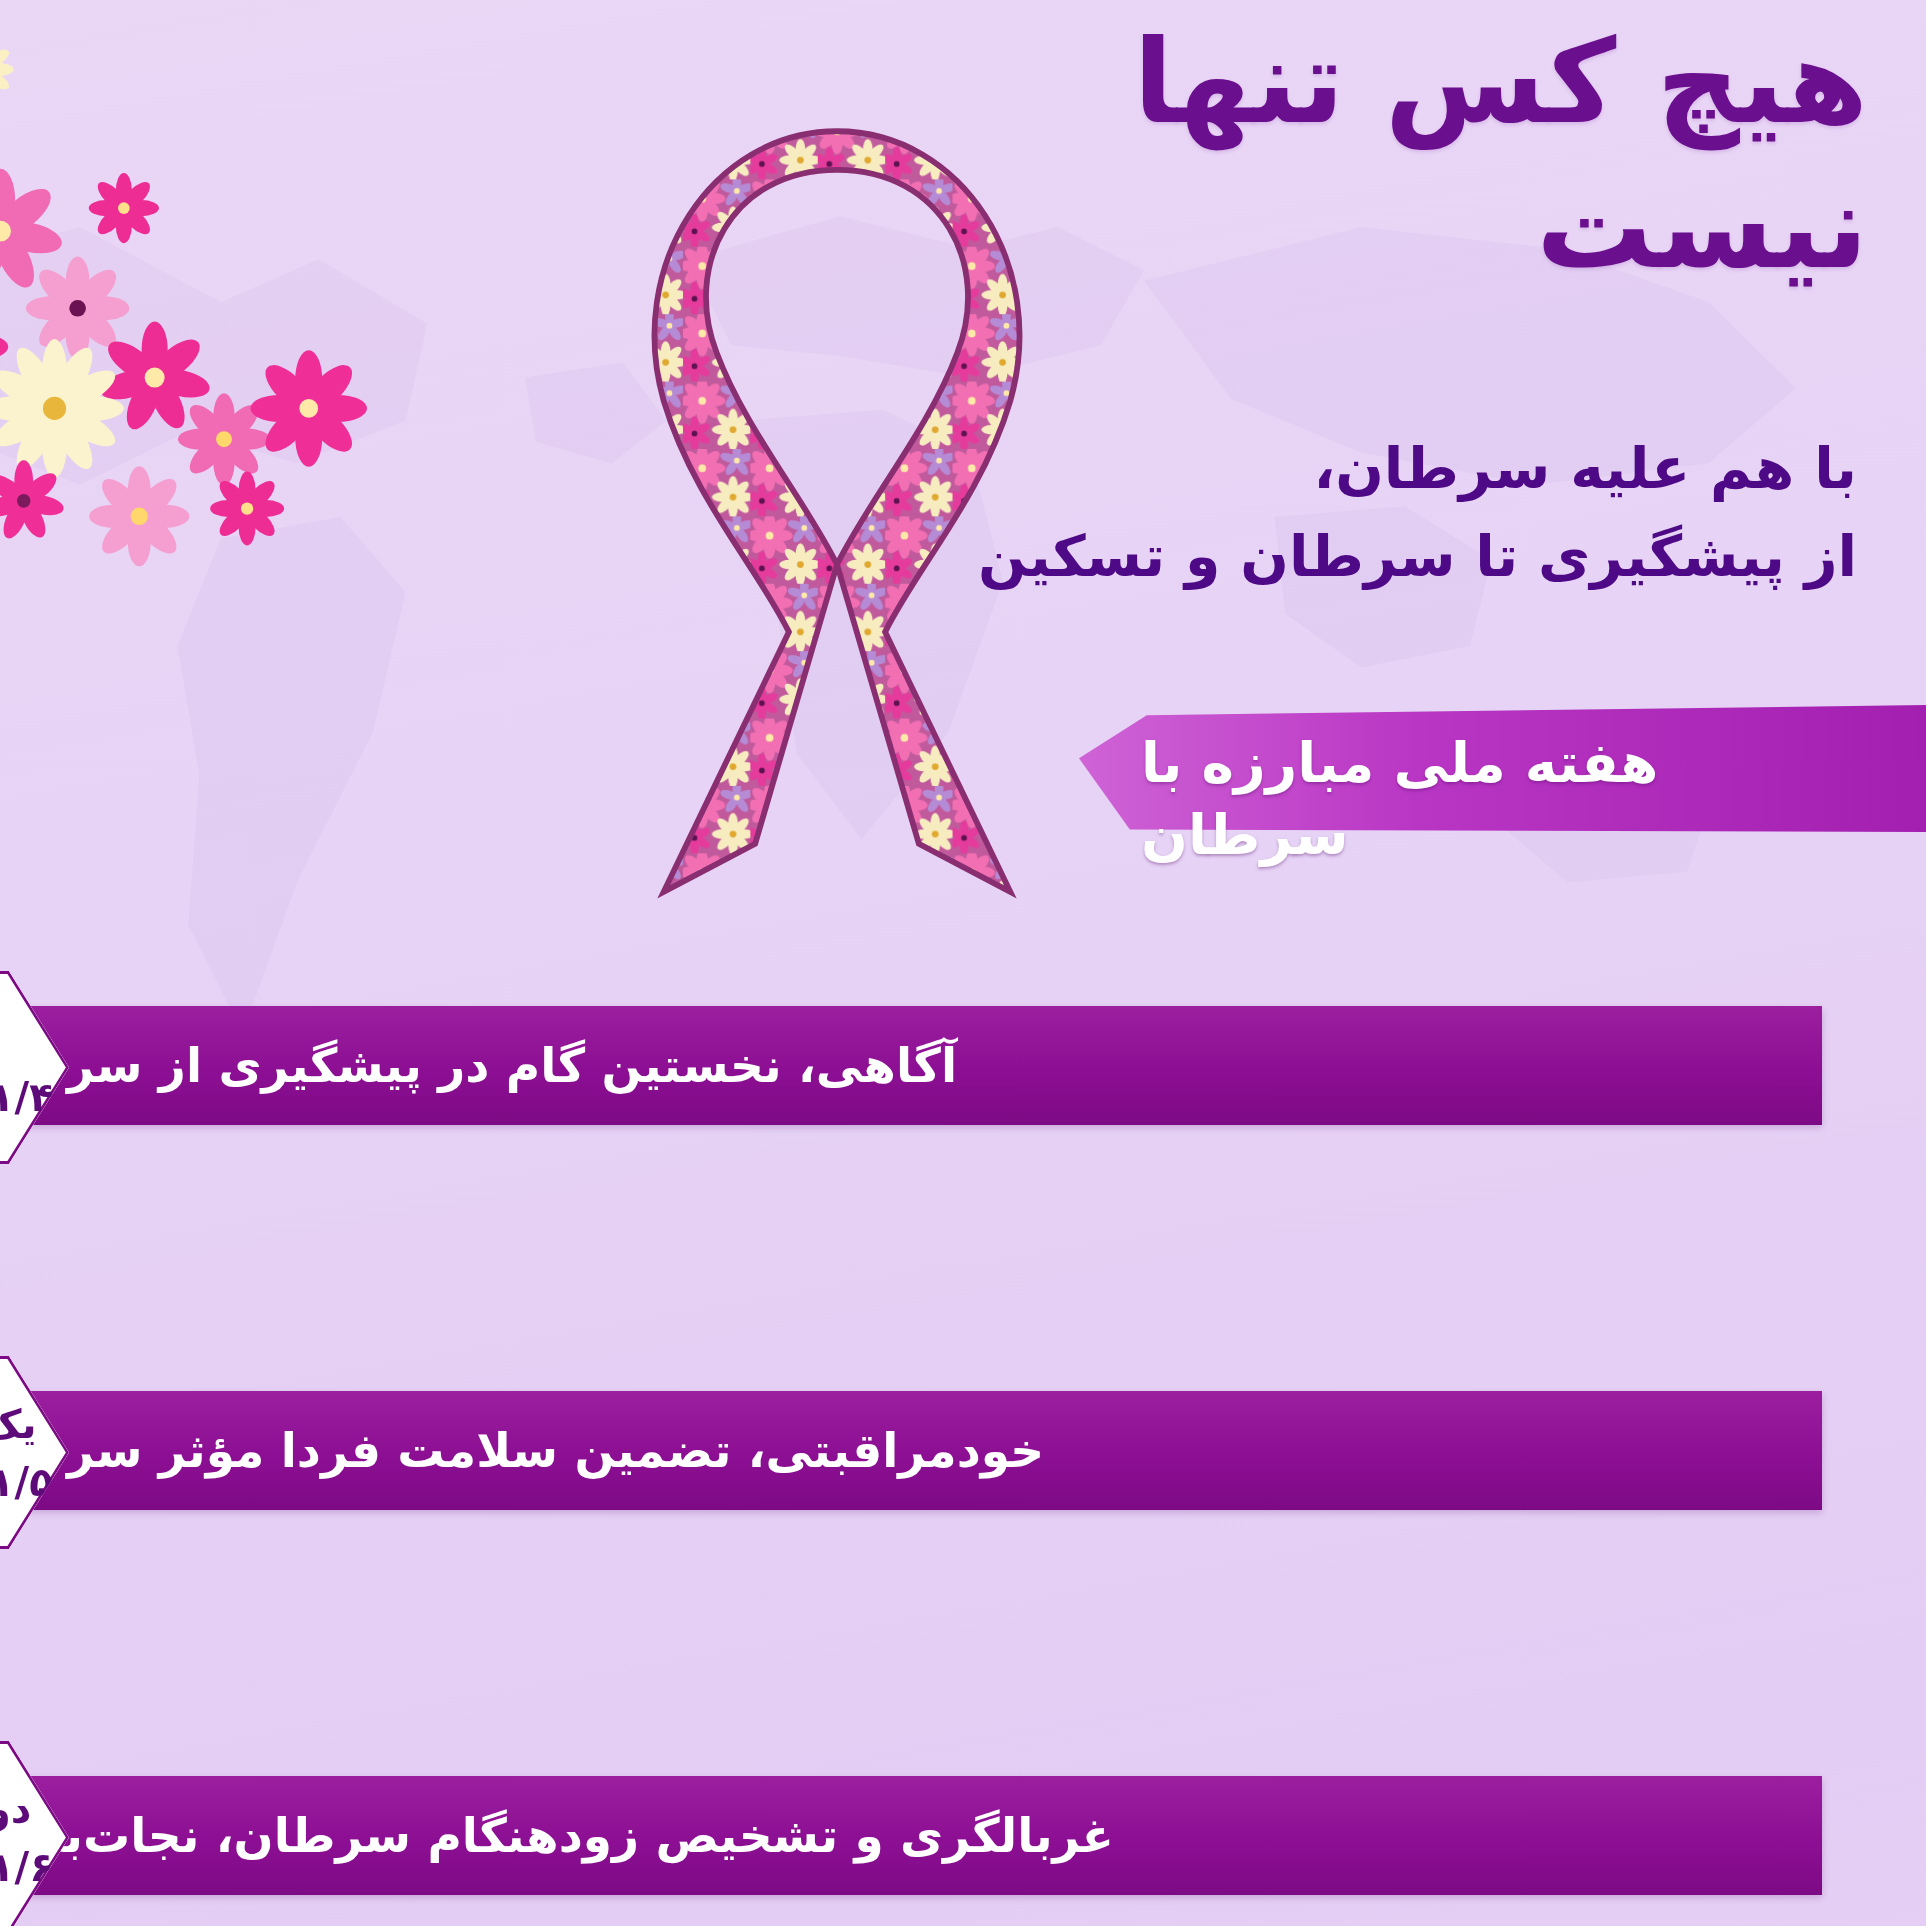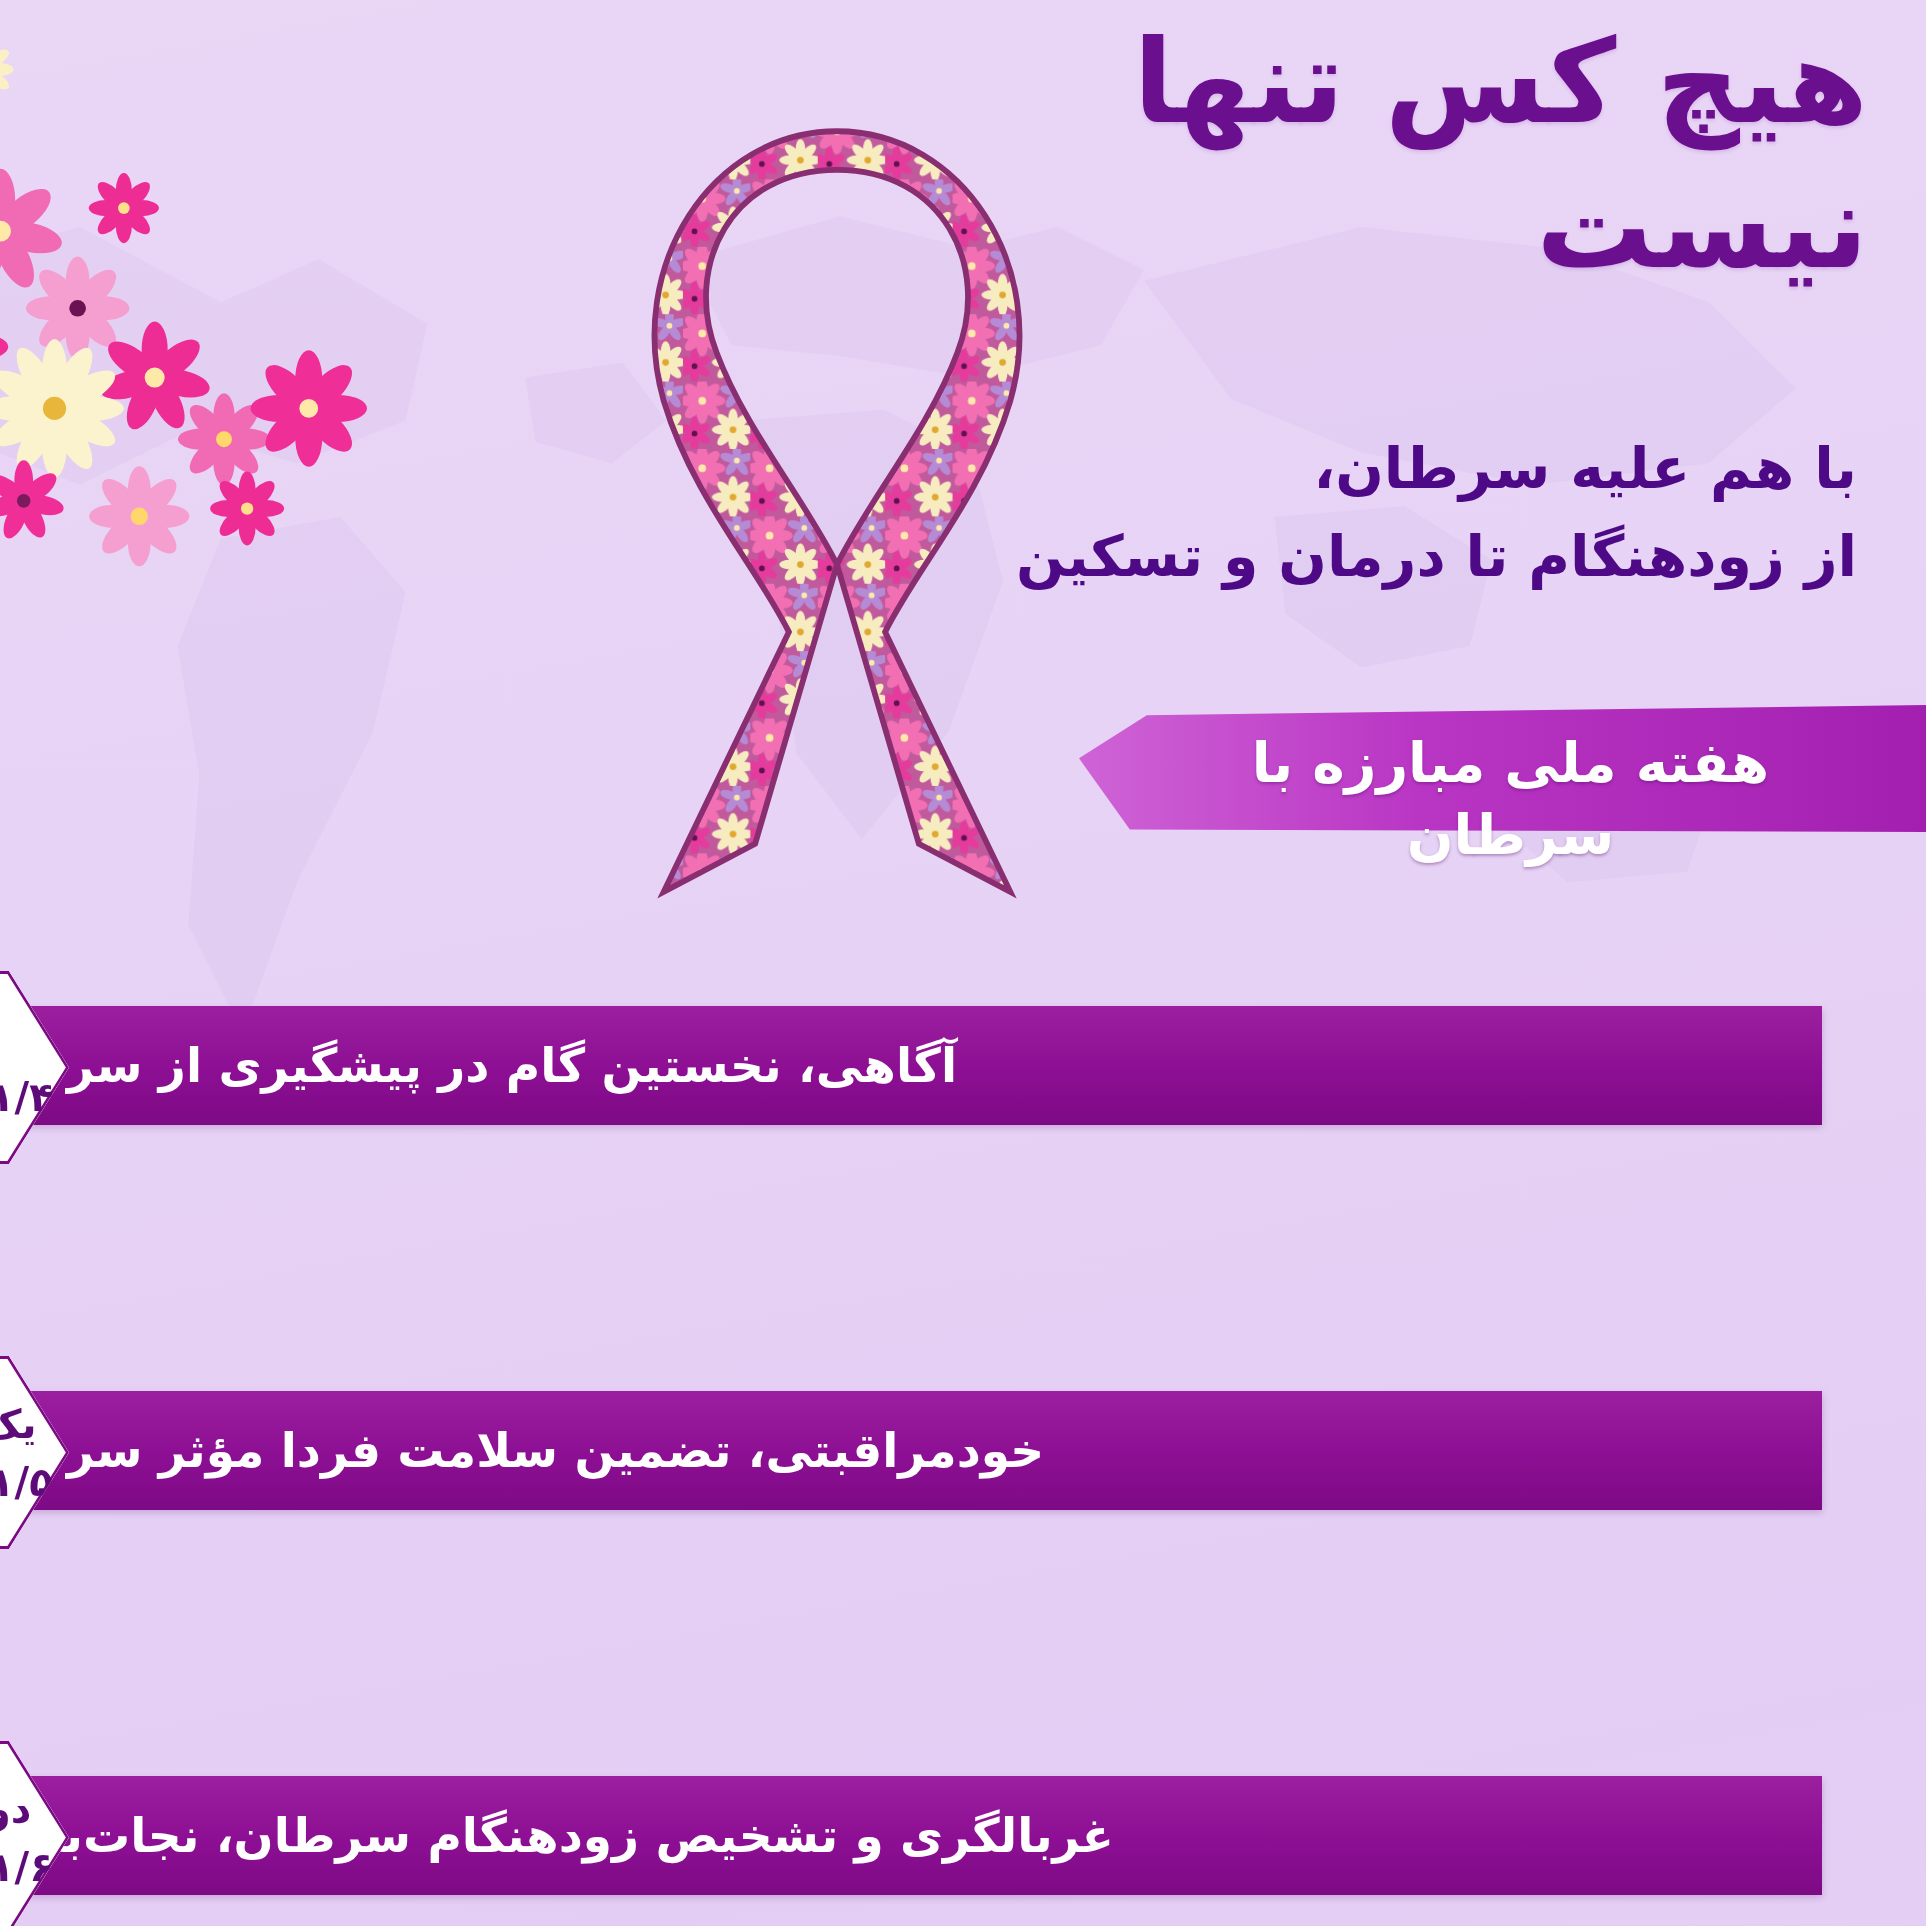--- a/index.html
+++ b/index.html
@@ -85,21 +85,21 @@
     inset: 0;
     background: linear-gradient(90deg, #cf63d6 0%, #b936c4 40%, #a31fb0 100%);
     clip-path: polygon(0 42%, 8% 8%, 100% 0, 100% 100%, 6% 98%);
     box-shadow: 0 3.9px 9.2px rgba(110, 20, 130, 0.25);
   }
   .banner-text {
     position: absolute;
     top: 23px;
     right: 46px;
     left: 62px;
-    text-align: center;
+    text-align: left;
     color: #ffffff;
     font-size: 55px;
     font-weight: bold;
     line-height: 1.3;
     text-shadow: 0 1.9px 3.1px rgba(80, 10, 100, 0.35);
   }
 
   
   .days {
     position: absolute;
@@ -597,21 +597,21 @@
                  L 300 470
                  C 335 400, 395 330, 425 250
                  C 460 160, 410 60, 300 60 Z" fill="url(#flowerpat)" stroke="#8a2e72" stroke-width="6"></path>
       </g>
     </svg>
 
     <div class="headline">هیچ کس تنها نیست</div>
 
     <div class="subhead">
       <span>با هم علیه سرطان،</span>
-      <span class="line2">از زودهنگام تا درمان و تسکین</span>
+      <span class="line2">از پیشگیری تا سرطان و تسکین</span>
     </div>
 
     <div class="banner">
       <div class="banner-shape"></div>
       <div class="banner-text">هفته ملی مبارزه با سرطان</div>
     </div>
   </div>
 
   <div class="days">
 

